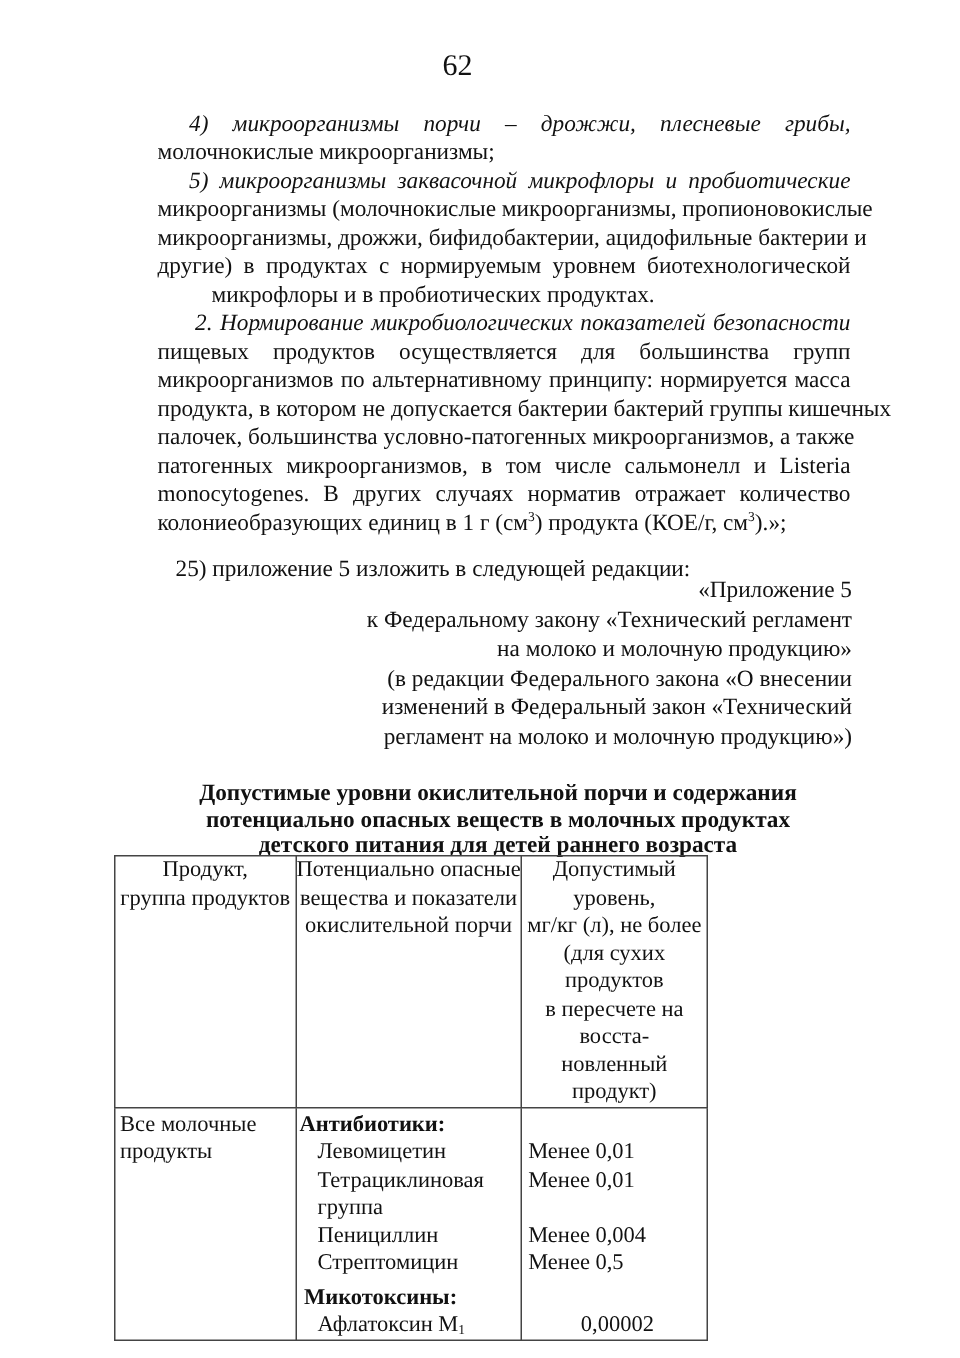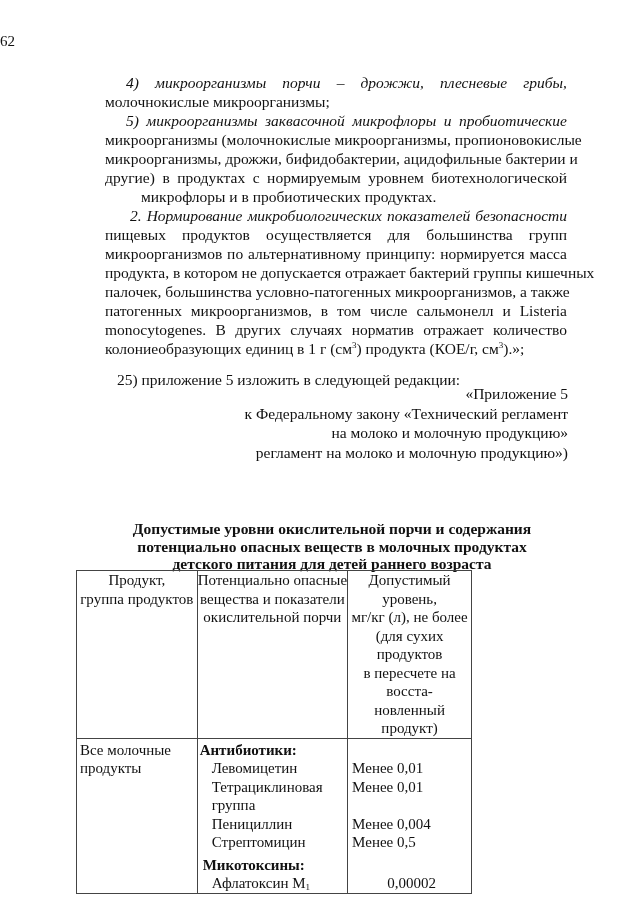--- a/index.html
+++ b/index.html
@@ -1,19 +1,19 @@
 <!DOCTYPE html>
 <html><head>
 <meta charset="utf-8">
 <style>
   html, body { margin: 0; padding: 0; background: #ffffff; }
   body { width: 640px; height: 905px; position: relative; overflow: hidden;
          font-family: "Liberation Serif", "DejaVu Serif", serif; color: #111; font-size: 15.5px; }
   .abs { position: absolute; }
-  .page-num { left: 0; width: 610px; top: 33px; font-size: 15px; }
+  .page-num { left: 0; width: 610px; top: 33px; text-align: center; font-size: 20px; }
   .line { position: absolute; left: 105px; width: 462px; white-space: nowrap; line-height: 19px; }
   .justify { text-align: justify; text-align-last: justify; }
   .indent { left: 126px; width: 441px; font-style: italic; }
   .right-block { position: absolute; right: 72px; text-align: right; line-height: 19.5px; white-space: nowrap; }
   .title { position: absolute; left: 12px; width: 640px; text-align: center; font-weight: bold; line-height: 17.5px; font-size: 15.5px; margin-top: 13px; }
   table.grid { position: absolute; left: 76px; top: 570px; width: 396px; border-collapse: collapse; font-size: 15px; }
   table.grid td { border: 1px solid #444; vertical-align: top; padding: 0; }
   .col1 { width: 164px; }
   .col2 { width: 170px; }
   .col3 { width: 157px; }
@@ -35,32 +35,34 @@
 
 <div class="line indent justify" style="top:111px;">5) микроорганизмы заквасочной микрофлоры и пробиотические</div>
 <div class="line justify" style="top:130px;">микроорганизмы (молочнокислые микроорганизмы, пропионовокислые</div>
 <div class="line justify" style="top:149px;">микроорганизмы, дрожжи, бифидобактерии, ацидофильные бактерии и</div>
 <div class="line justify" style="top:168px;">другие) в продуктах с нормируемым уровнем биотехнологической</div>
 <div class="line" style="top:187px;margin-left:36px;">микрофлоры и в пробиотических продуктах.</div>
 
 <div class="line indent justify" style="top:206px; left:130px; width:437px;">2. Нормирование микробиологических показателей безопасности</div>
 <div class="line justify" style="top:225px;">пищевых продуктов осуществляется для большинства групп</div>
 <div class="line justify" style="top:244px;">микроорганизмов по альтернативному принципу: нормируется масса</div>
-<div class="line justify" style="top:263px;">продукта, в котором не допускается отражает бактерий группы кишечных</div>
+<div class="line justify" style="top:263px;">продукта, в котором не допускается бактерии бактерий группы кишечных</div>
 <div class="line justify" style="top:282px;">палочек, большинства условно-патогенных микроорганизмов, а также</div>
 <div class="line justify" style="top:301px;font-family:Liberation Serif, serif;">патогенных микроорганизмов, в том числе сальмонелл и Listeria</div>
 <div class="line justify" style="top:320px;">monocytogenes. В других случаях норматив отражает количество</div>
 <div class="line" style="top:339px;"><span>колониеобразующих единиц в 1 г (см</span><sup>3</sup><span>) продукта (КОЕ/г, см</span><sup>3</sup><span>).»;</span></div>
 
 <div class="line" style="top:370px; left:117px;">25) приложение 5 изложить в следующей редакции:</div>
 
 <div class="right-block" style="top:384px;">
   <div>«Приложение 5</div>
   <div>к Федеральному закону «Технический регламент</div>
   <div>на молоко и молочную продукцию»</div>
+  <div>(в редакции Федерального закона «О внесении</div>
+  <div>изменений в Федеральный закон «Технический</div>
   <div>регламент на молоко и молочную продукцию»)</div>
 </div>
 
 <div class="title" style="top:507px;">
   <div>Допустимые уровни окислительной порчи и содержания</div>
   <div>потенциально опасных веществ в молочных продуктах</div>
   <div>детского питания для детей раннего возраста</div>
 </div>
 
 <table class="grid">

